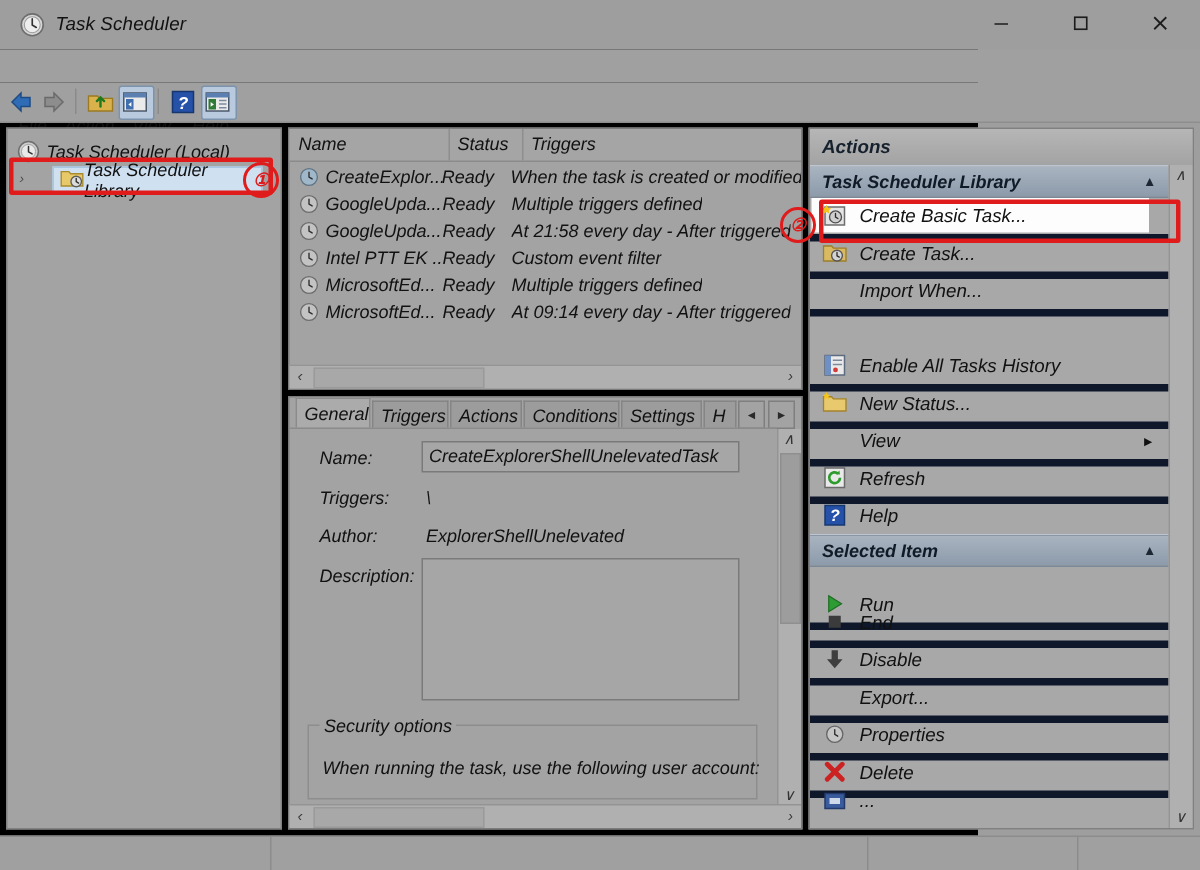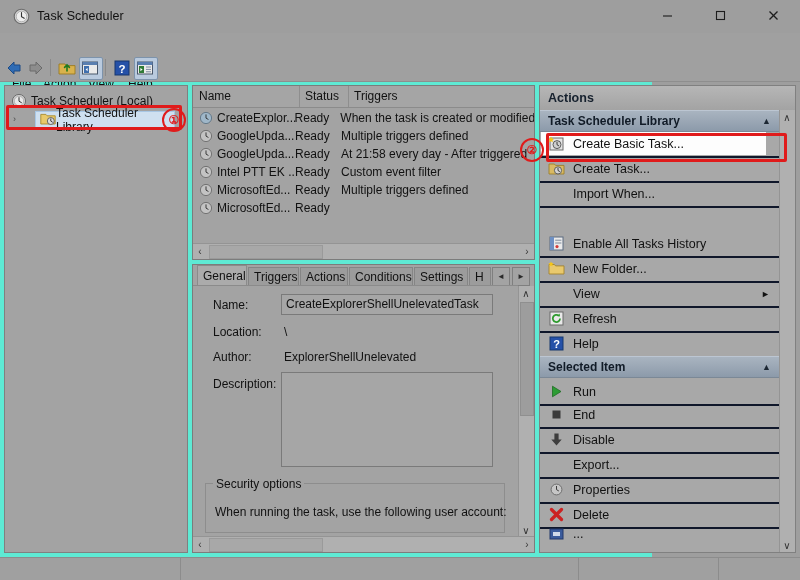--- a/index.html
+++ b/index.html
@@ -3,21 +3,21 @@
 <meta charset="utf-8">
 <style>
   html,body{margin:0;padding:0;}
   body{
     width:800px;height:580px;overflow:hidden;
     background:#9e9e9e;
     font-family:"Liberation Sans", sans-serif;
     font-size:12px;color:#1b1b1b;
     -webkit-font-smoothing:antialiased;
   }
-  .app{position:relative;width:652px;height:580px;background:#5eead4;}
+  .app{position:relative;width:652px;height:580px;background:#000000;font-style:italic;}
 
   
   .titlebar{position:absolute;left:0;top:0;width:800px;height:33px;background:#9e9e9e;}
   .titlebar .tb-icon{position:absolute;left:13px;top:8px;width:17px;height:17px;}
   .titlebar .tb-title{position:absolute;left:37px;top:9px;font-size:12.5px;color:#111;letter-spacing:.1px;}
   .wbtn{position:absolute;top:0;width:46px;height:31px;display:flex;align-items:center;justify-content:center;color:#1d1d1d;}
   .wbtn.min{right:110px;} .wbtn.max{right:57px;} .wbtn.close{right:4px;}
   .wbtn svg{display:block;}
 
   
@@ -86,21 +86,21 @@
   
   .actions{left:539px;top:85px;width:257px;height:468px;background:#a8a8a8;border:1px solid #808080;}
   .act-title{position:absolute;left:0;top:0;right:0;height:24px;
              background:linear-gradient(#b6b6b6,#a3a3a3);border-bottom:1px solid #8c8c8c;}
   .act-title span{position:absolute;left:8px;top:5px;font-size:12.5px;font-weight:bold;color:#16212e;}
   .secthead{position:absolute;left:0;right:15px;height:20px;
             background:linear-gradient(#a9b4c0,#8c9aaa);border-top:1px solid #bcc6d2;border-bottom:1px solid #7b8896;}
   .secthead .sl{position:absolute;left:8px;top:3px;font-size:12px;font-weight:bold;color:#111b27;}
   .secthead .car{position:absolute;right:9px;top:5px;font-size:9px;color:#1c2733;}
   .arow{position:absolute;left:0;right:15px;height:25px;display:flex;align-items:center;
-        border-bottom:2px solid #0f172a;}
+        border-bottom:5px solid #0f172a;}
   .arow .aico{width:17px;height:17px;margin-left:8px;margin-right:8px;flex:none;}
   .arow .alab{font-size:12.5px;color:#111;}
   .arow .submenu{position:absolute;right:10px;top:8px;font-size:9px;color:#111;}
 
   
   .redbox{position:absolute;border:3px solid #e01b1b;box-sizing:border-box;border-radius:2px;}
   .circ{position:absolute;width:20px;height:20px;border:2px solid #e01b1b;border-radius:50%;
         color:#e01b1b;font-size:12px;font-weight:bold;display:flex;align-items:center;justify-content:center;
         background:rgba(160,160,160,0.0);}
   .hlrow{position:absolute;background:#fdfdfd;}
@@ -292,20 +292,21 @@
     </div>
     <div class="lvrow" style="top:113px">
       <span class="cico">
         <svg width="14" height="14" viewBox="0 0 14 14">
             <circle cx="7" cy="7" r="5.6" fill="#c3c3c3" stroke="#6c6c6c" stroke-width=".9"></circle>
             <path d="M7 3.8v3.3l2.1 1.2" stroke="#2b2b2b" stroke-width=".9" fill="none" stroke-linecap="round"></path>
           </svg>
       </span>
       <span class="cname">MicrosoftEd...</span>
       <span class="cstat">Ready</span>
+      <span class="ctrig">At 09:14 every day - After triggered</span>
     </div>
 
     <div class="hsb" style="left:0;right:0;bottom:0">
       <span class="arw" style="left:0">‹</span>
       <span class="thumb" style="left:16px;width:112px"></span>
       <span class="arw" style="right:0">›</span>
     </div>
   </div>
 
   <div class="panel midbot">
@@ -329,21 +330,21 @@
           <span>H</span>
         </div>
       <div class="tabnav" style="left:299px">◄</div>
       <div class="tabnav" style="left:319px">►</div>
       <div class="tabline"></div>
     </div>
 
     <span class="flabel" style="left:20px;top:33px">Name:</span>
     <div class="fbox" style="left:88px;top:29px;width:212px;height:21px">CreateExplorerShellUnelevatedTask</div>
 
-    <span class="flabel" style="left:20px;top:60px">Location:</span>
+    <span class="flabel" style="left:20px;top:60px">Triggers:</span>
     <span class="flabel" style="left:91px;top:60px">\</span>
 
     <span class="flabel" style="left:20px;top:85px">Author:</span>
     <span class="flabel" style="left:91px;top:85px">ExplorerShellUnelevated</span>
 
     <span class="flabel" style="left:20px;top:112px">Description:</span>
     <div class="fbox" style="left:88px;top:107px;width:212px;height:95px"></div>
 
     <div class="grpbox" style="left:12px;top:218px;width:300px;height:50px"></div>
     <span class="grptitle" style="left:20px;top:212px">Security options</span>
@@ -416,21 +417,21 @@
       <span class="alab">Enable All Tasks History</span>
     </div>
 
     <div class="arow" style="top:170px">
       <span class="aico">
         <svg width="17" height="17" viewBox="0 0 17 17">
           <path d="M1 4.5h5.4l1.2 1.4H16V14H1Z" fill="#e9c96d" stroke="#a4832c" stroke-width=".9"></path>
           <path d="M3 1.4 l.8 1.6 l1.7 .3 l-1.2 1.2 l.3 1.7 l-1.6-.8 l-1.6 .8 l.3-1.7 L.5 3.3 l1.7-.3Z" fill="#f5c518"></path>
         </svg>
       </span>
-      <span class="alab">New Folder...</span>
+      <span class="alab">New Status...</span>
     </div>
 
     <div class="arow" style="top:195px">
       <span class="aico"></span>
       <span class="alab">View</span>
       <span class="submenu">►</span>
     </div>
 
     <div class="arow" style="top:220px">
       <span class="aico">
@@ -451,21 +452,21 @@
         </svg>
       </span>
       <span class="alab">Help</span>
     </div>
 
     <div class="secthead" style="top:270px">
       <span class="sl">Selected Item</span>
       <span class="car">▲</span>
     </div>
 
-    <div class="arow" style="top:293px">
+    <div class="arow" style="top:304px">
       <span class="aico">
         <svg width="17" height="17" viewBox="0 0 17 17">
             <path d="M4.5 3.2 L13 8.5 L4.5 13.8Z" fill="#2d9c34" stroke="#1d6c22" stroke-width=".8"></path>
           </svg>
       </span>
       <span class="alab">Run</span>
     </div>
 
     <div class="arow" style="top:316px">
       <span class="aico">

